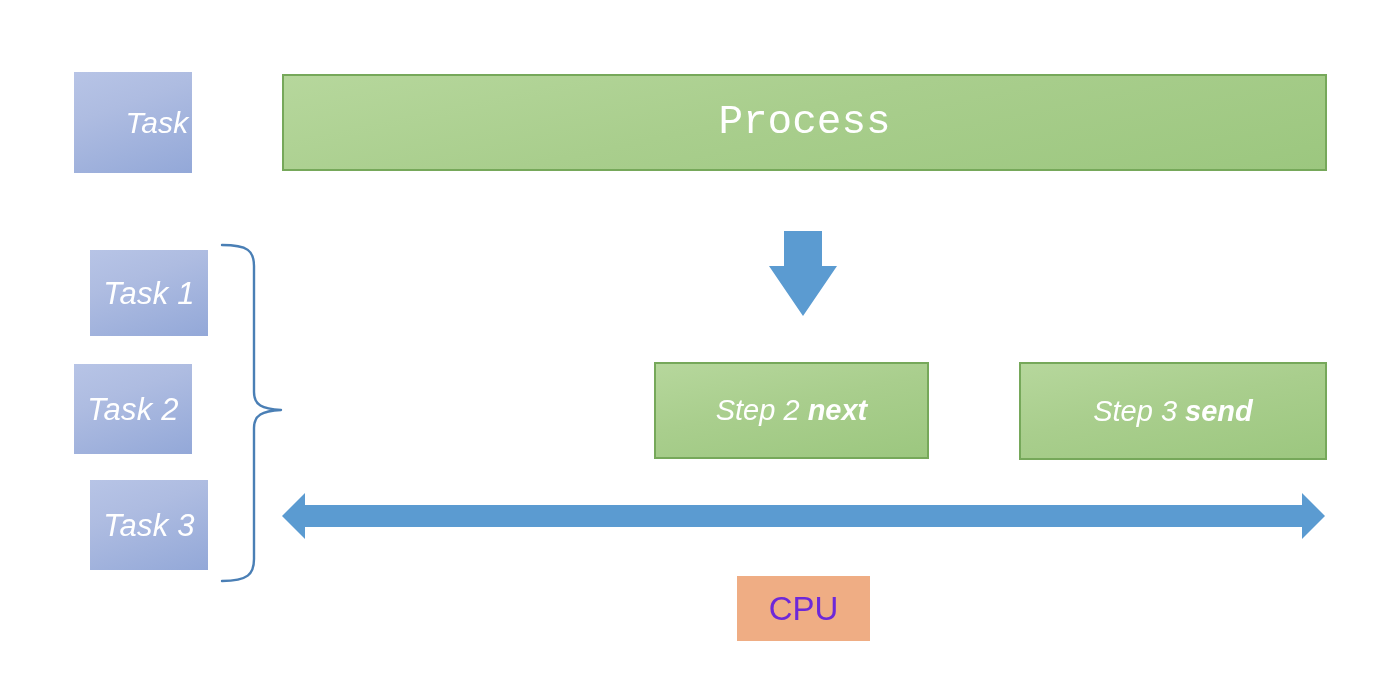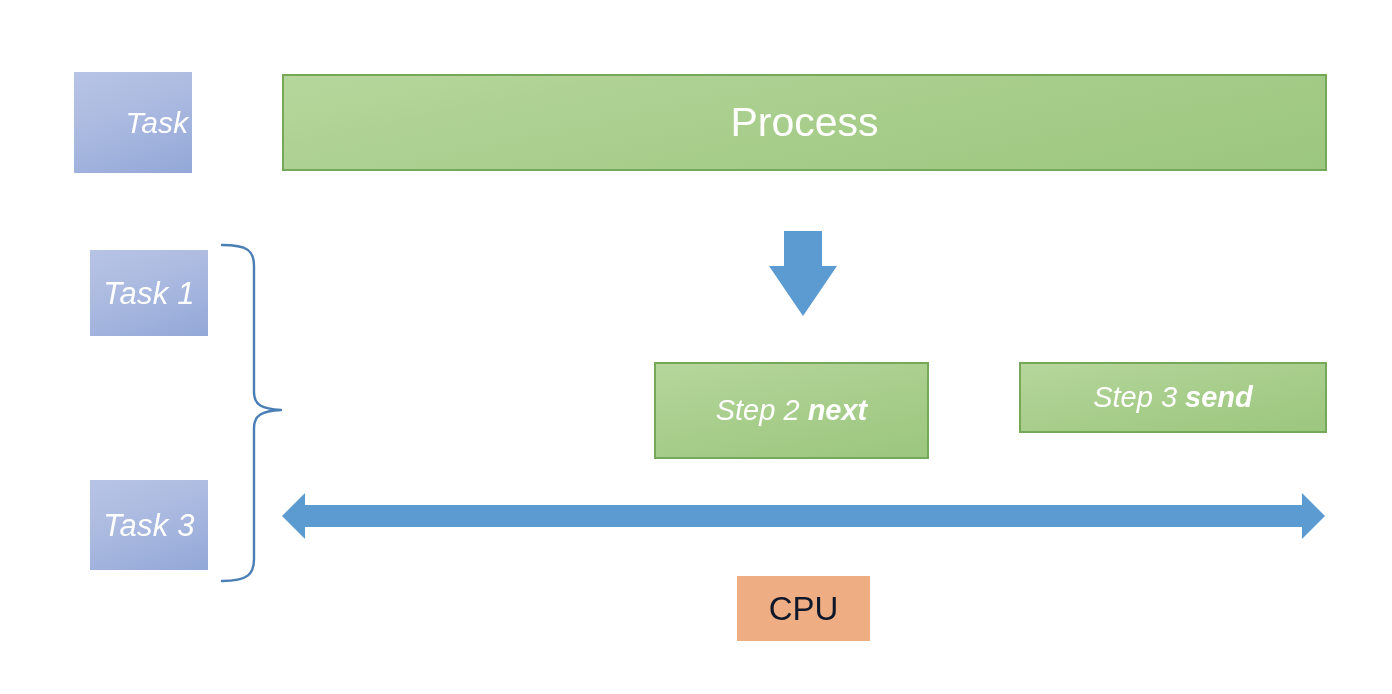--- a/index.html
+++ b/index.html
@@ -52,20 +52,21 @@
   }
   .green-box .label {
     color: #ffffff;
     white-space: nowrap;
     line-height: 1;
   }
   .process-label {
     font-size: 41px;
     font-style: normal;
     font-weight: normal;
+    font-family: Liberation Mono, monospace;
   }
   .step-label {
     font-size: 29px;
     font-style: italic;
     font-weight: normal;
   }
   .step-label b {
     font-weight: bold;
     font-style: italic;
   }
@@ -73,21 +74,21 @@
   
   .cpu-box {
     position: absolute;
     background: #efad84;
     display: flex;
     align-items: center;
     justify-content: center;
     box-sizing: border-box;
   }
   .cpu-box .label {
-    color: #0f172a;
+    color: #6d28d9;
     font-size: 33px;
     font-style: normal;
     font-weight: normal;
     line-height: 1;
     white-space: nowrap;
   }
 
   
   .overlay {
     position: absolute;
@@ -108,33 +109,36 @@
   </div>
 
   <div class="green-box" style="left:282px; top:74px; width:1045px; height:97px;">
     <span class="label process-label">Process</span>
   </div>
 
   <div class="task-box" style="left:74px; top:250px; width:118px; height:86px;margin-left:16px;">
     <span class="label">Task 1</span>
   </div>
 
+  <div class="task-box" style="left:74px; top:364px; width:118px; height:90px;">
+    <span class="label">Task 2</span>
+  </div>
 
   <div class="task-box" style="left:90px; top:480px; width:118px; height:90px;">
     <span class="label">Task 3</span>
   </div>
 
 
   <div class="green-box" style="left:654px; top:362px; width:275px; height:97px;">
     <span class="label step-label">
       <span>Step 2 </span><b>next</b>
     </span>
   </div>
 
-  <div class="green-box" style="left:1019px; top:362px; width:308px; height:71px;text-align:center;">
+  <div class="green-box" style="left:1019px; top:362px; width:308px; height:98px;text-align:center;">
     <span class="label step-label">
       <span>Step 3 </span><b>send</b>
     </span>
   </div>
 
   <div class="cpu-box" style="left:737px; top:576px; width:133px; height:65px;">
     <span class="label">CPU</span>
   </div>
 
   <svg class="overlay" viewBox="0 0 1392 694" xmlns="http://www.w3.org/2000/svg">

